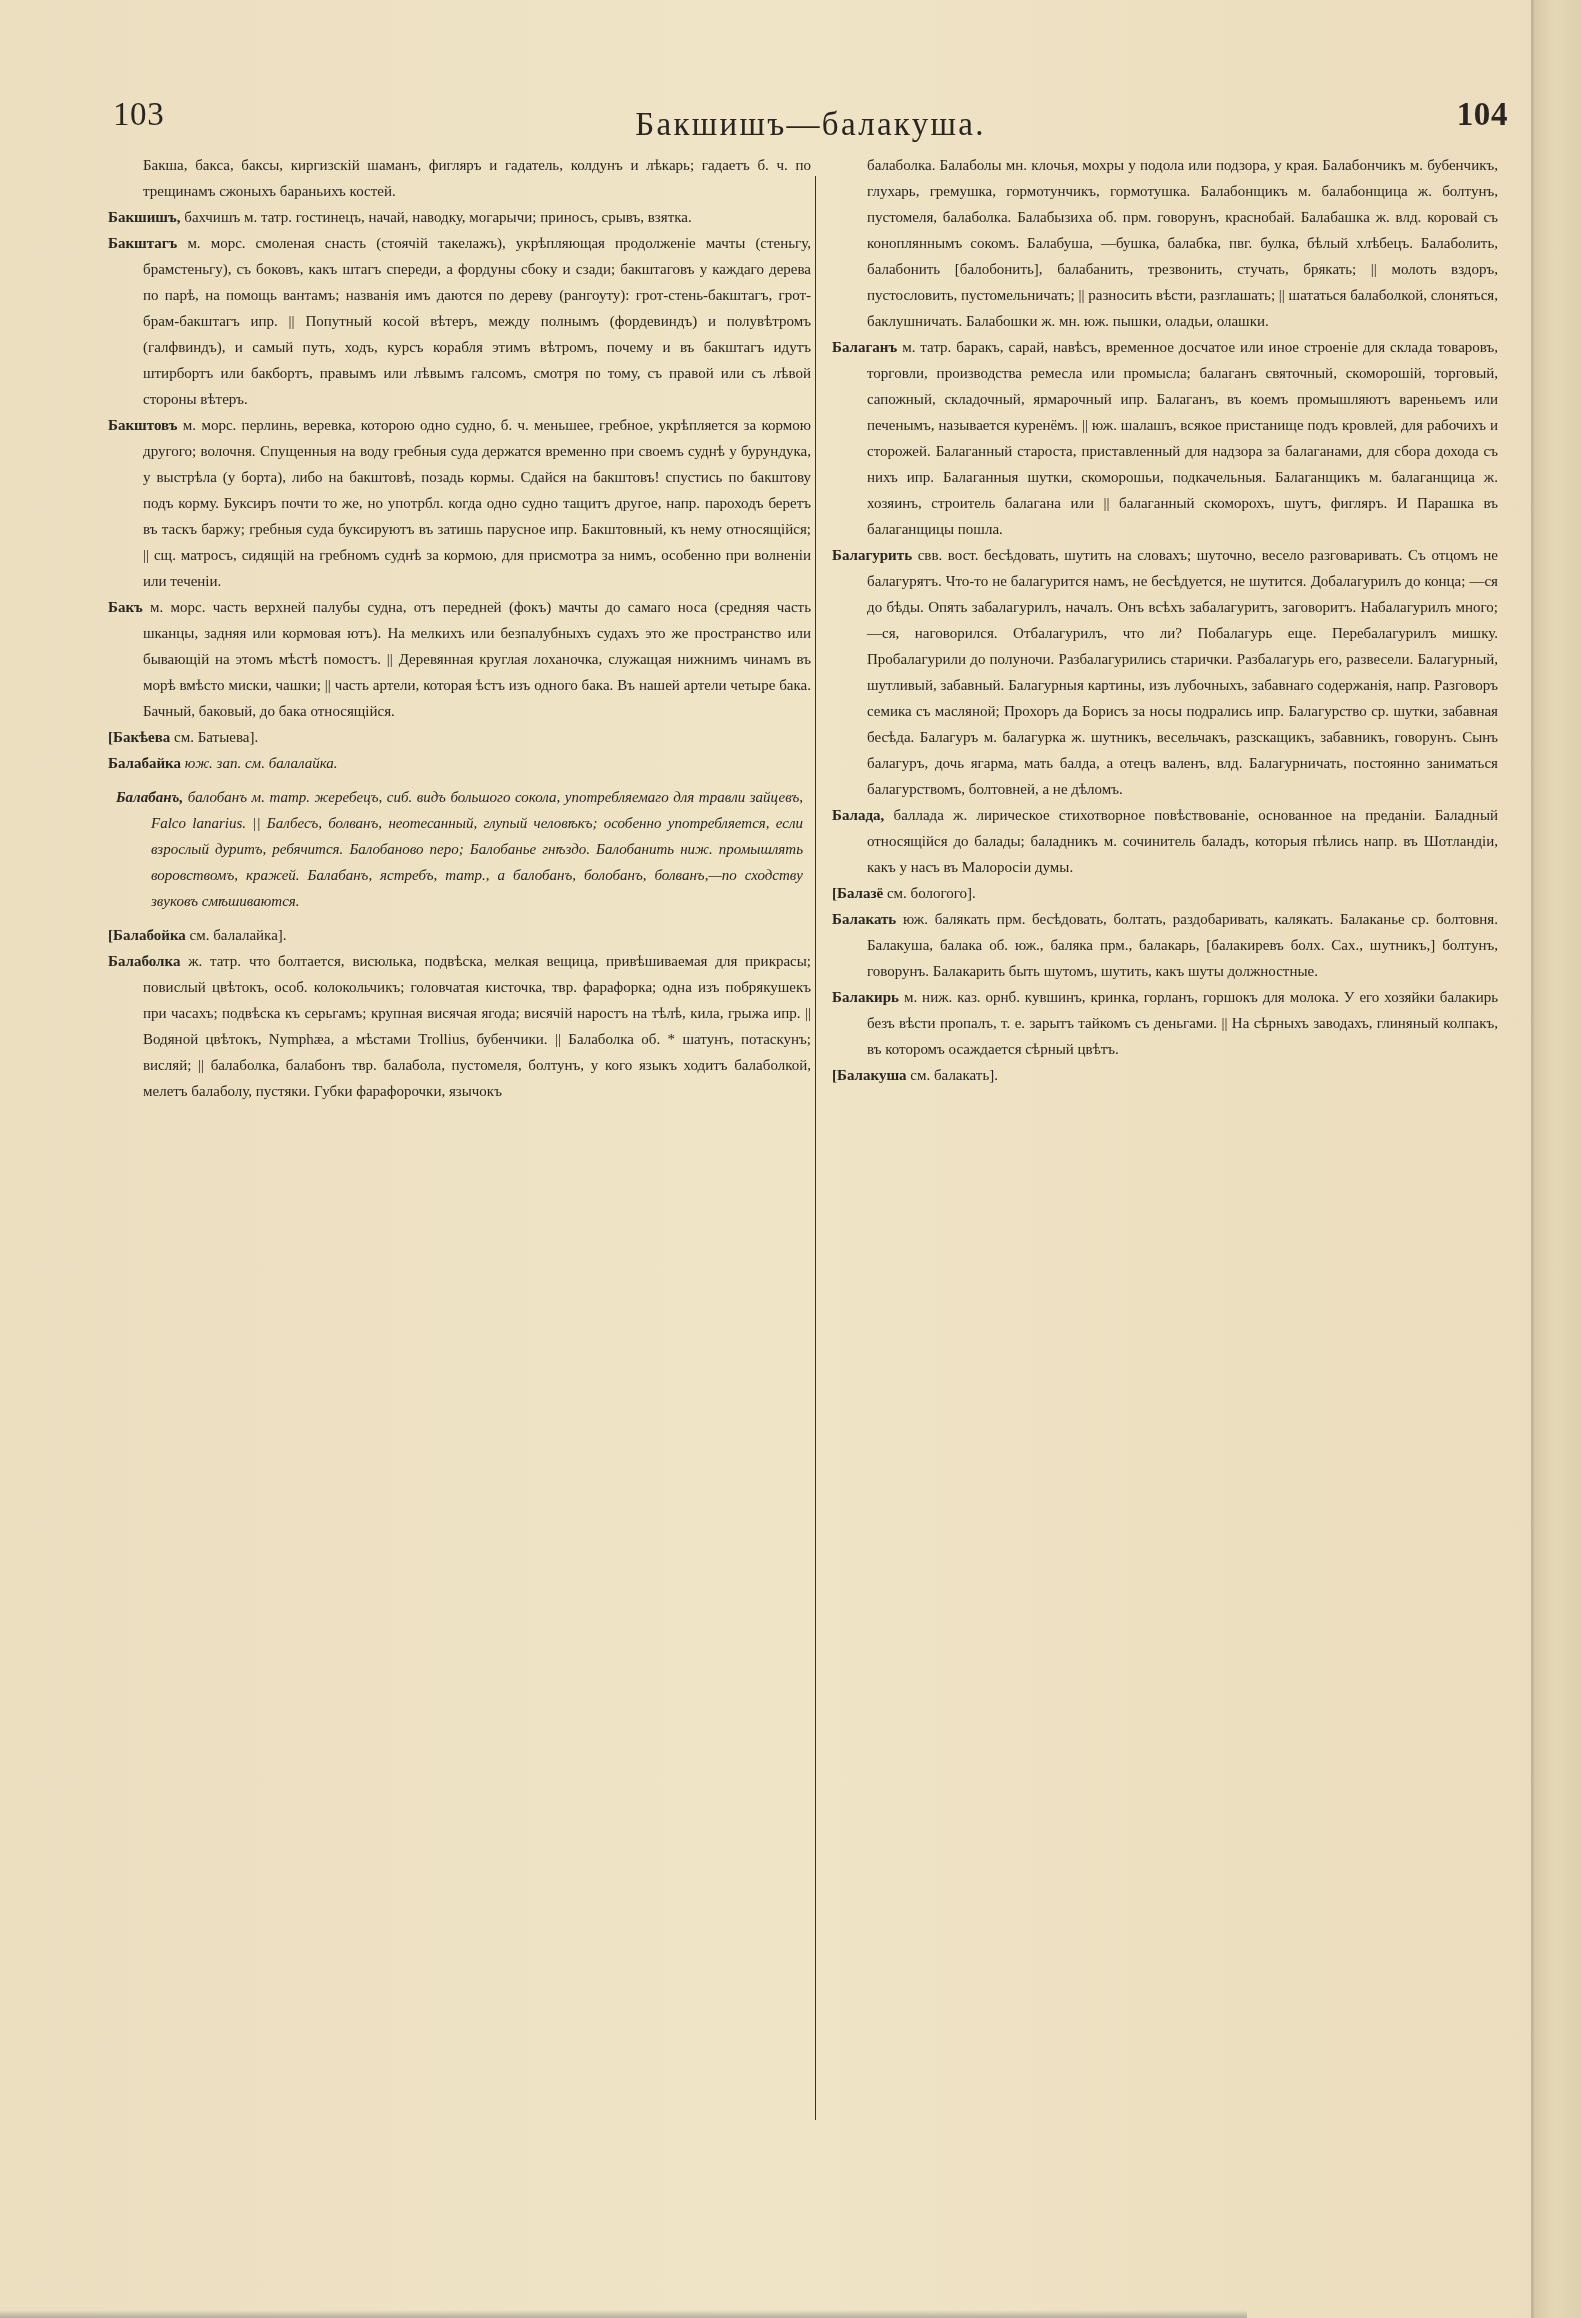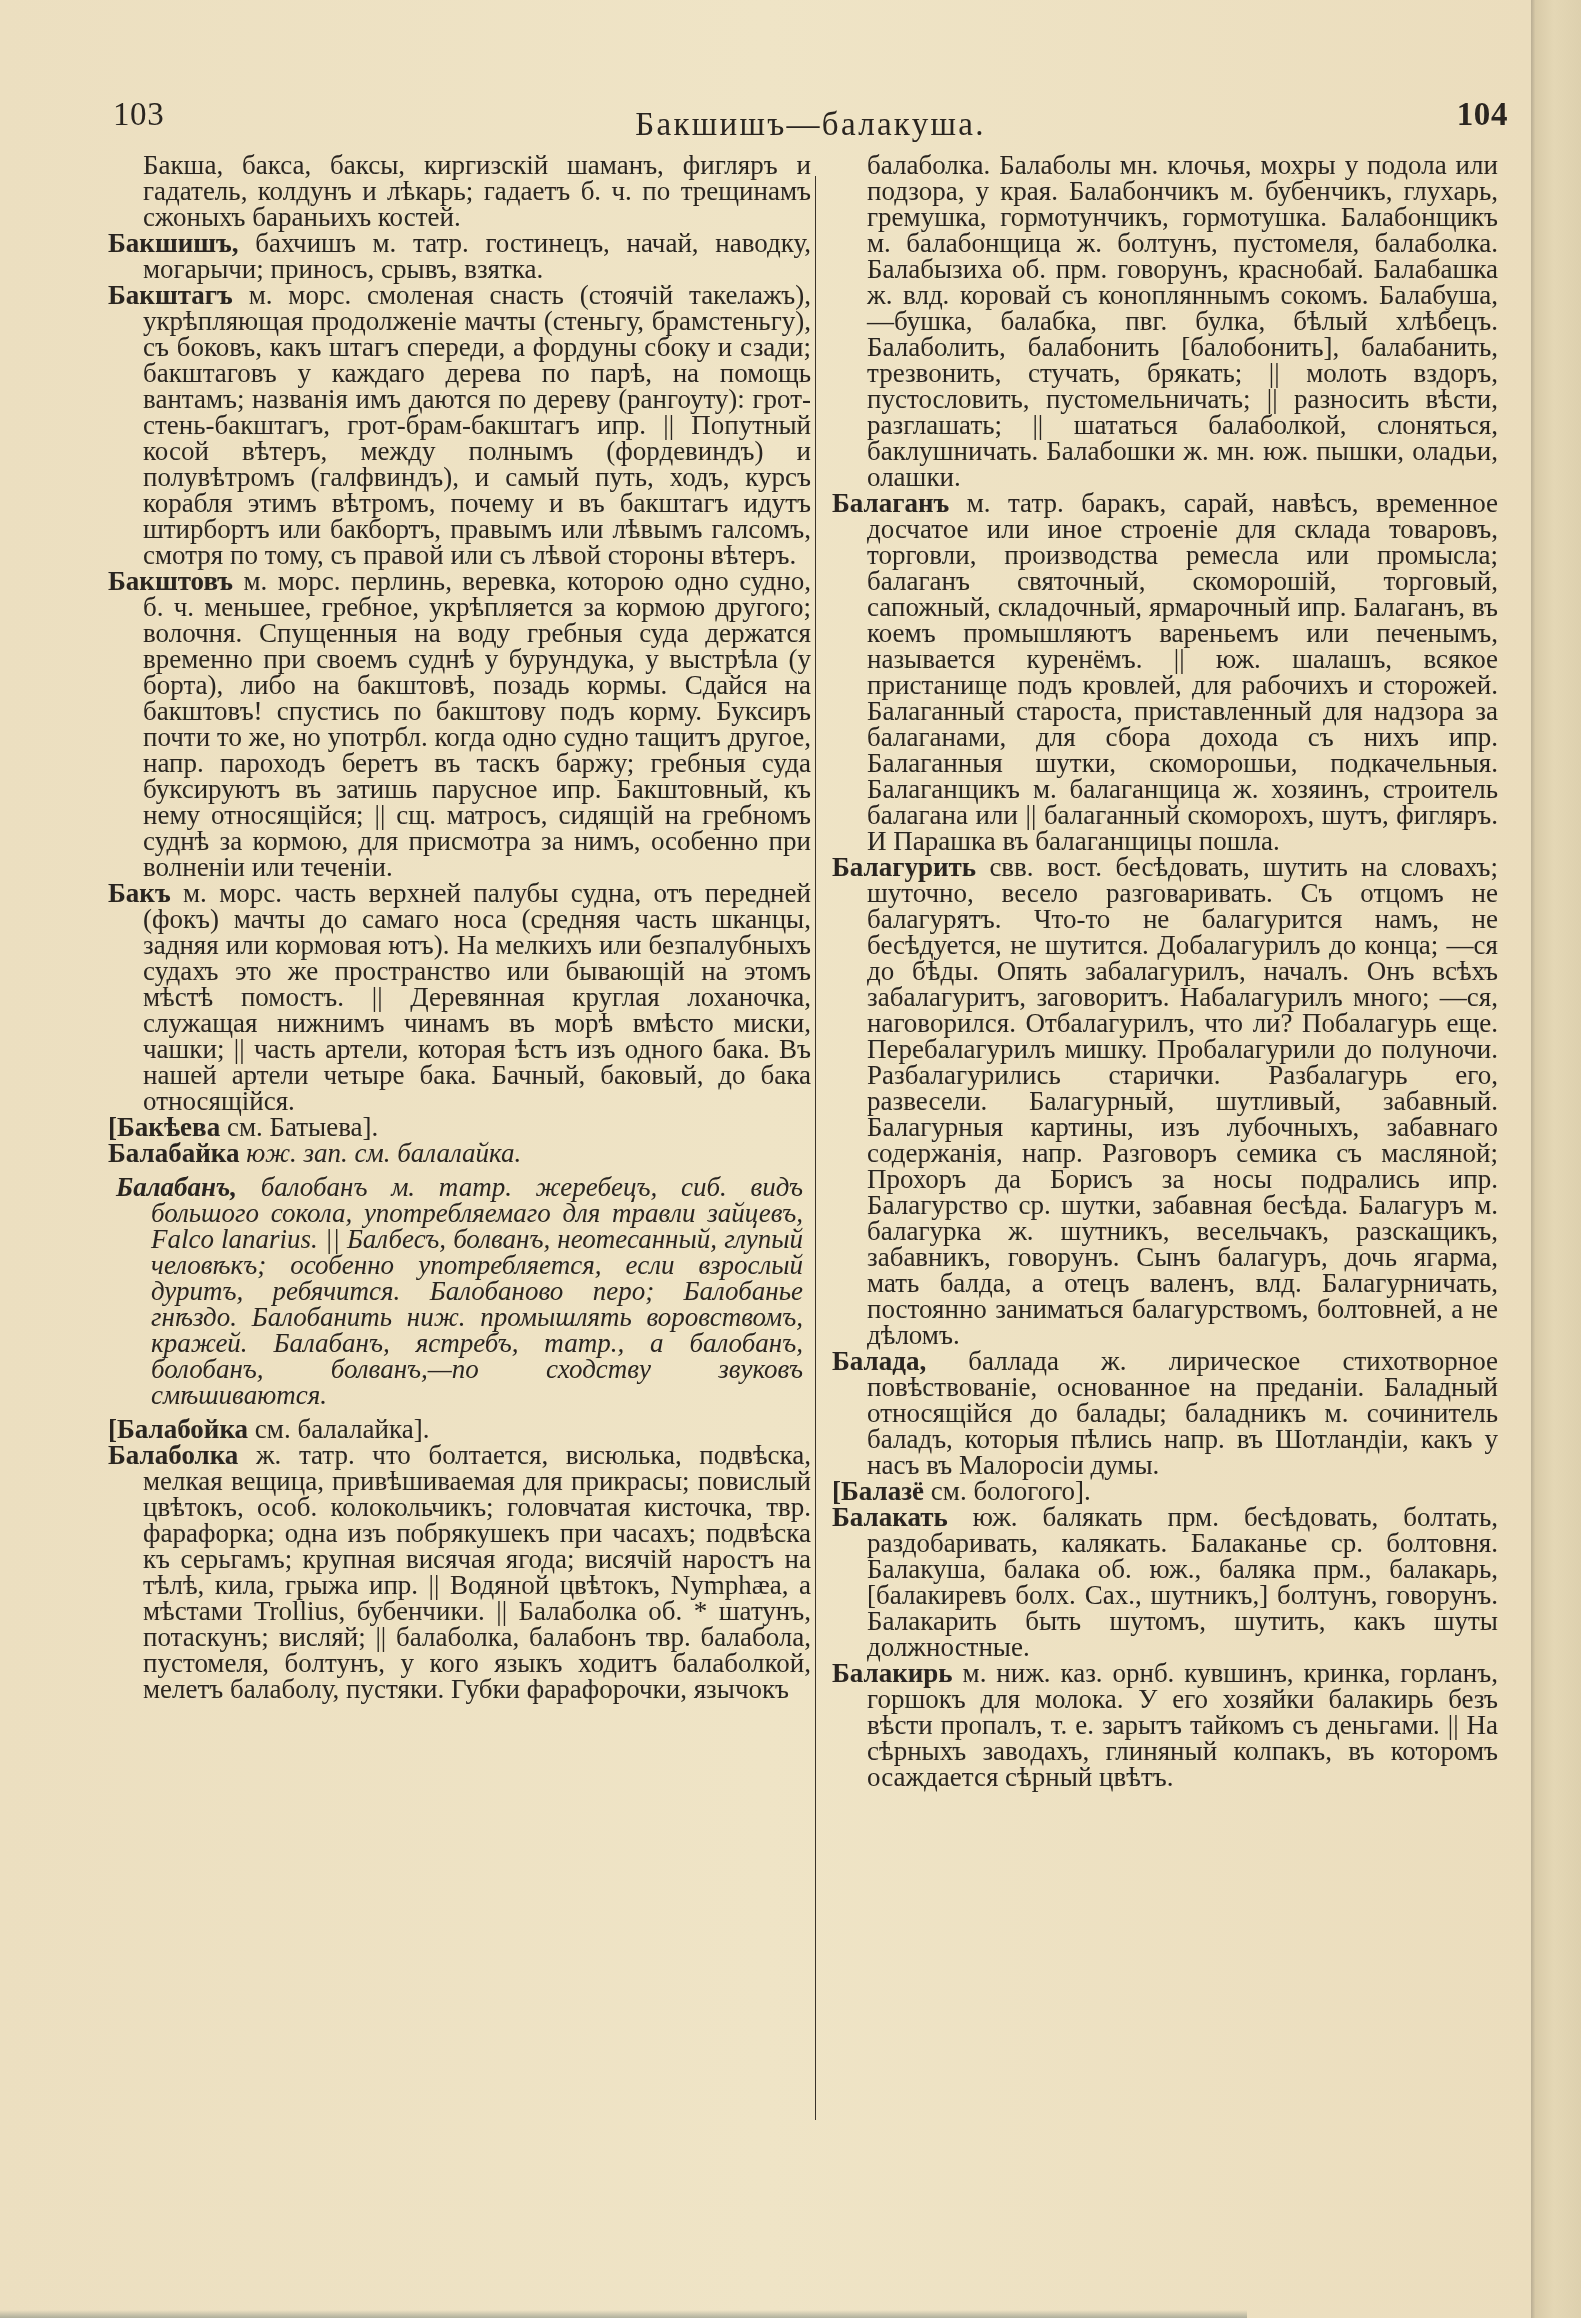--- a/index.html
+++ b/index.html
@@ -24,21 +24,21 @@
   }
   .header {
     position: absolute; top: 96px; left: 113px; width: 1395px; height: 45px;
     font-size: 33px; letter-spacing: 0.6px;
   }
   .header .pnum-left { position: absolute; left: 0; top: 0; }
   .header .title { position: absolute; left: 0; right: 0; text-align: center; top: 10px; letter-spacing: 2.3px; }
   .header .pnum-right { position: absolute; right: 0; top: 0; font-weight: bold; }
   .col {
     position: absolute; top: 152px; width: 703px;
-    font-size: 27px; line-height: 26px;
+    font-size: 15px; line-height: 26px;
     text-align: justify;
   }
   .col-left { left: 108px; }
   .col-right { left: 832px; width: 666px; }
   .divider {
     position: absolute; left: 815px; top: 176px; width: 1.1px; height: 1944px;
     background: #3a332b;
   }
   .entry { margin: 0 0 0 0; padding-left: 35px; text-indent: -35px; }
   .entry.cont { text-indent: 0; }
@@ -124,14 +124,18 @@
     <span>см. бологого].</span>
   </p>
   <p class="entry" style="margin:0;">
     <span class="hw">Балакать</span>
     <span>юж. балякать прм. бесѣдовать, болтать, раздобаривать, калякать. Балаканье ср. болтовня. Балакуша, балака об. юж., баляка прм., балакарь, [балакиревъ болх. Сах., шутникъ,] болтунъ, говорунъ. Балакарить быть шутомъ, шутить, какъ шуты должностные.</span>
   </p>
   <p class="entry" style="margin:0;">
     <span class="hw">Балакирь</span>
     <span>м. ниж. каз. орнб. кувшинъ, кринка, горланъ, горшокъ для молока. У его хозяйки балакирь безъ вѣсти пропалъ, т. е. зарытъ тайкомъ съ деньгами. || На сѣрныхъ заводахъ, глиняный колпакъ, въ которомъ осаждается сѣрный цвѣтъ.</span>
   </p>
+  <p class="entry bracket" style="margin:0;">
+    <span class="hw">[Балакуша</span>
+    <span>см. балакать].</span>
+  </p>
 </div>
 
 
 </body></html>

